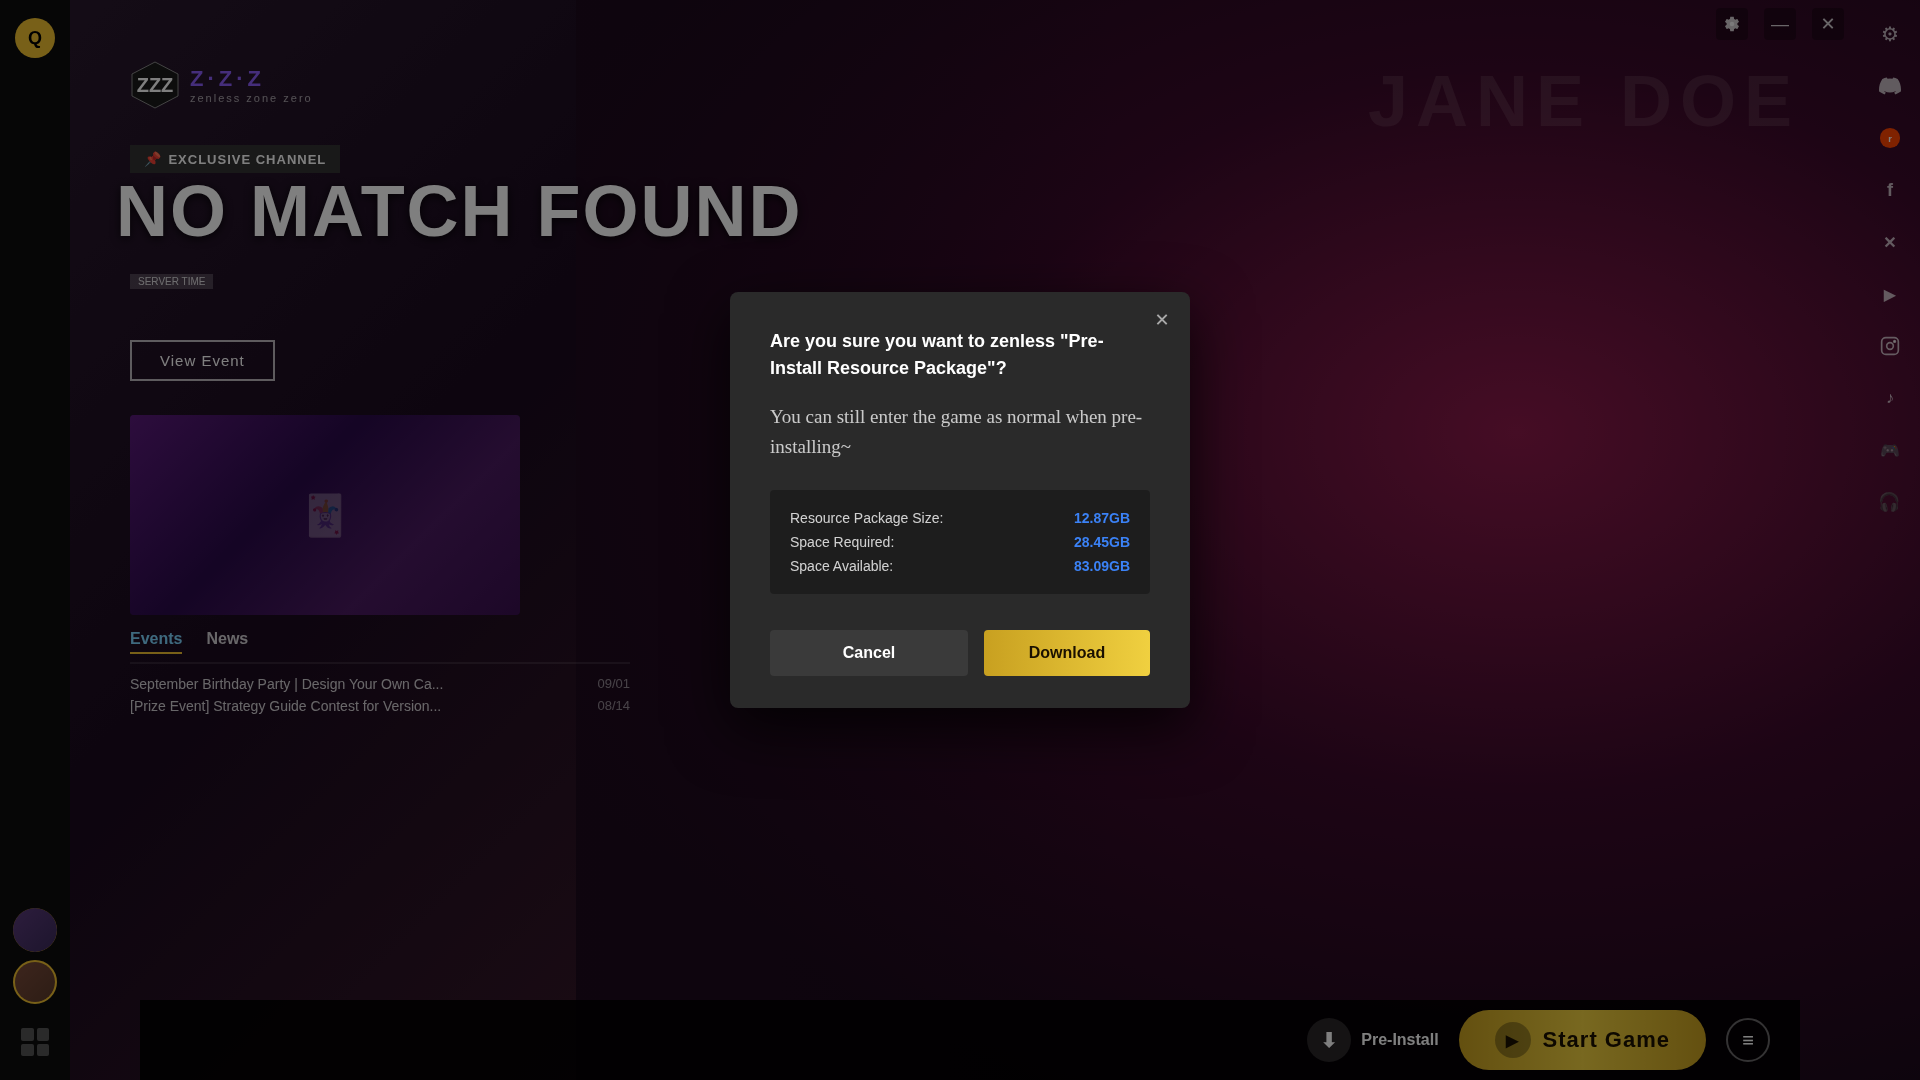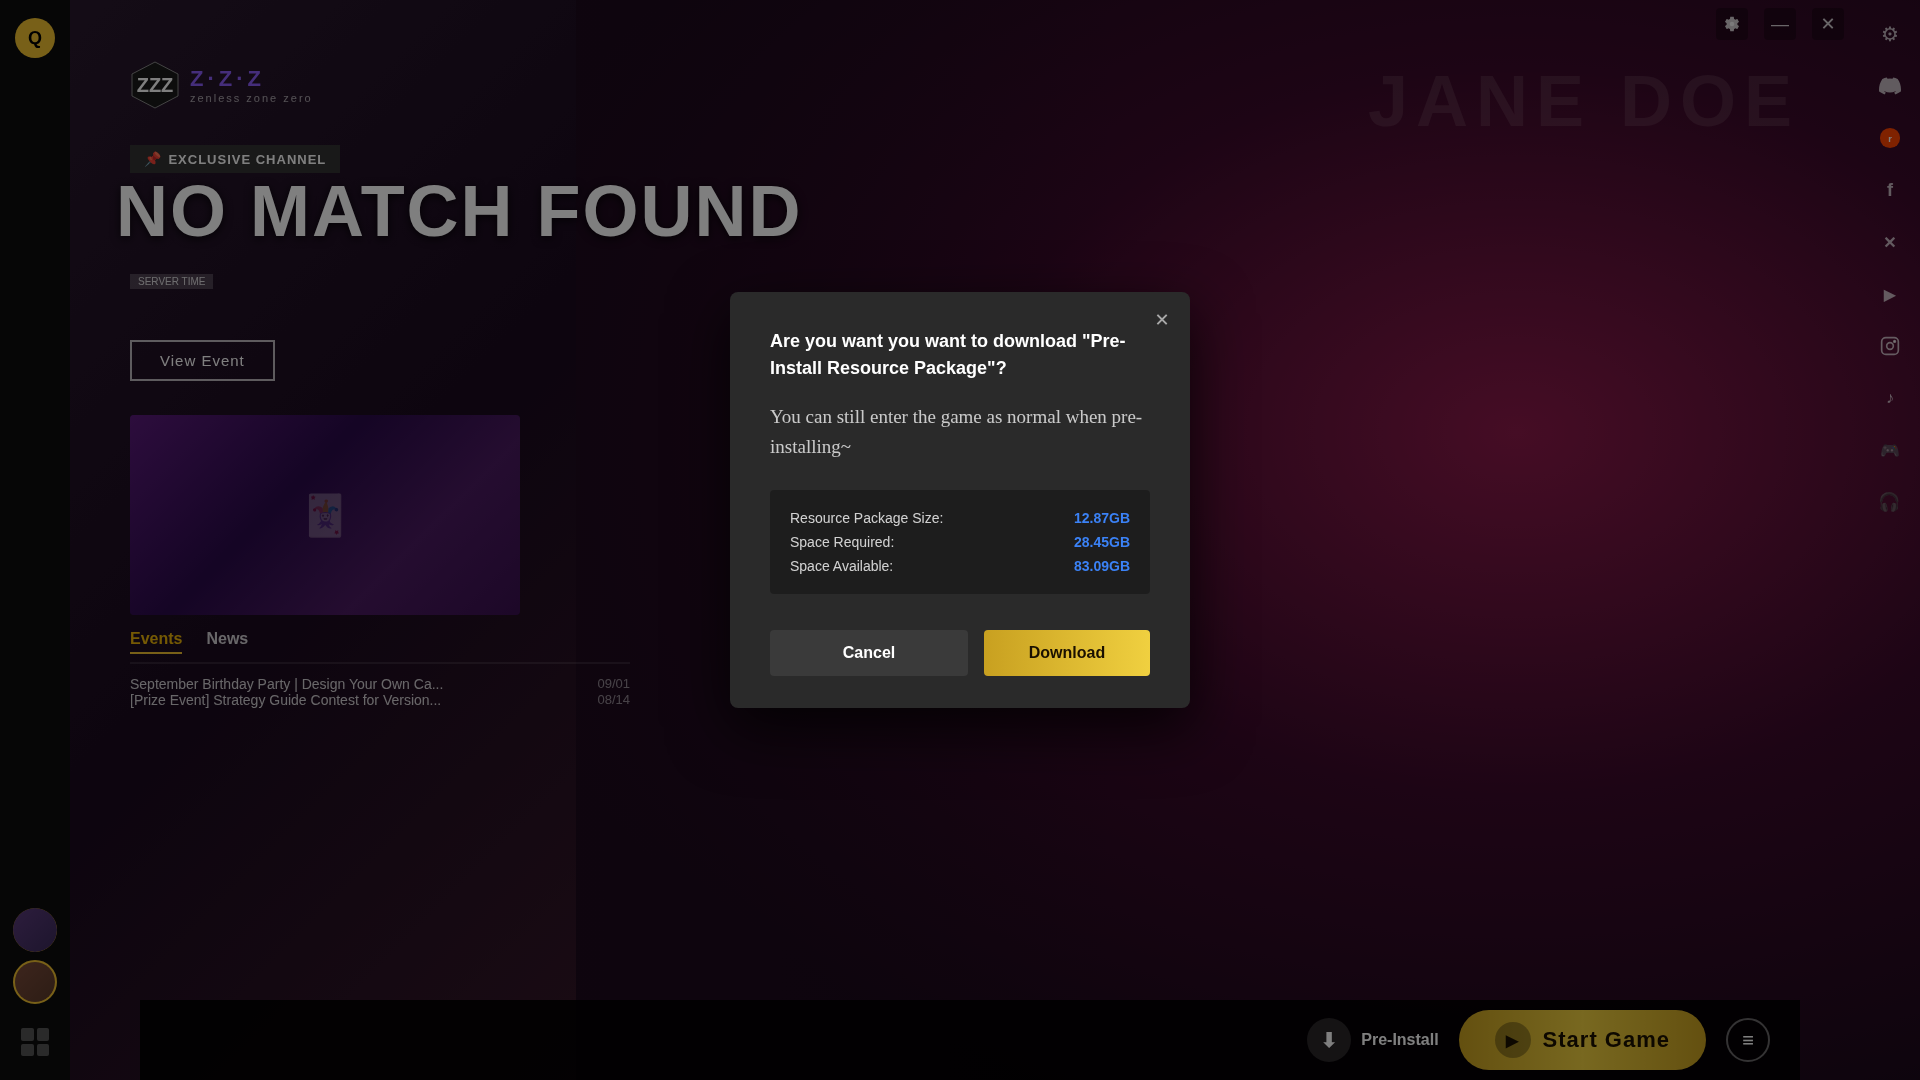--- a/index.html
+++ b/index.html
@@ -326,28 +326,28 @@
 
     .events-tab {
       color: rgba(255,255,255,0.8);
       font-size: 16px;
       font-weight: 600;
       cursor: pointer;
       padding-bottom: 4px;
     }
 
     .events-tab.active {
-      color: #eab308;
+      color: #7dd3fc;
       border-bottom: 2px solid #f0c030;
     }
 
     .events-list {
       display: flex;
       flex-direction: column;
-      gap: 0;
+      gap: 6px;
       margin-top: 12px;
     }
 
     .events-item {
       display: flex;
       justify-content: space-between;
       color: rgba(255,255,255,0.8);
       font-size: 14px;
       cursor: pointer;
     }
@@ -695,21 +695,21 @@
     </div>
   </div>
 </div>
 
 <div class="modal-backdrop">
 
   <div class="dialog" style="margin-top:-80px;">
 
     <button class="dialog-close">✕</button>
 
-    <div class="dialog-title">Are you want you want to download "Pre-Install Resource Package"?</div>
+    <div class="dialog-title">Are you sure you want to zenless "Pre-Install Resource Package"?</div>
 
     <div class="dialog-subtitle">You can still enter the game as normal when pre-installing~</div>
 
     <div class="dialog-info-table">
       <div class="dialog-info-row">
         <span>Resource Package Size:</span>
         <span class="dialog-info-value">12.87GB</span>
       </div>
       <div class="dialog-info-row">
         <span>Space Required:</span>

